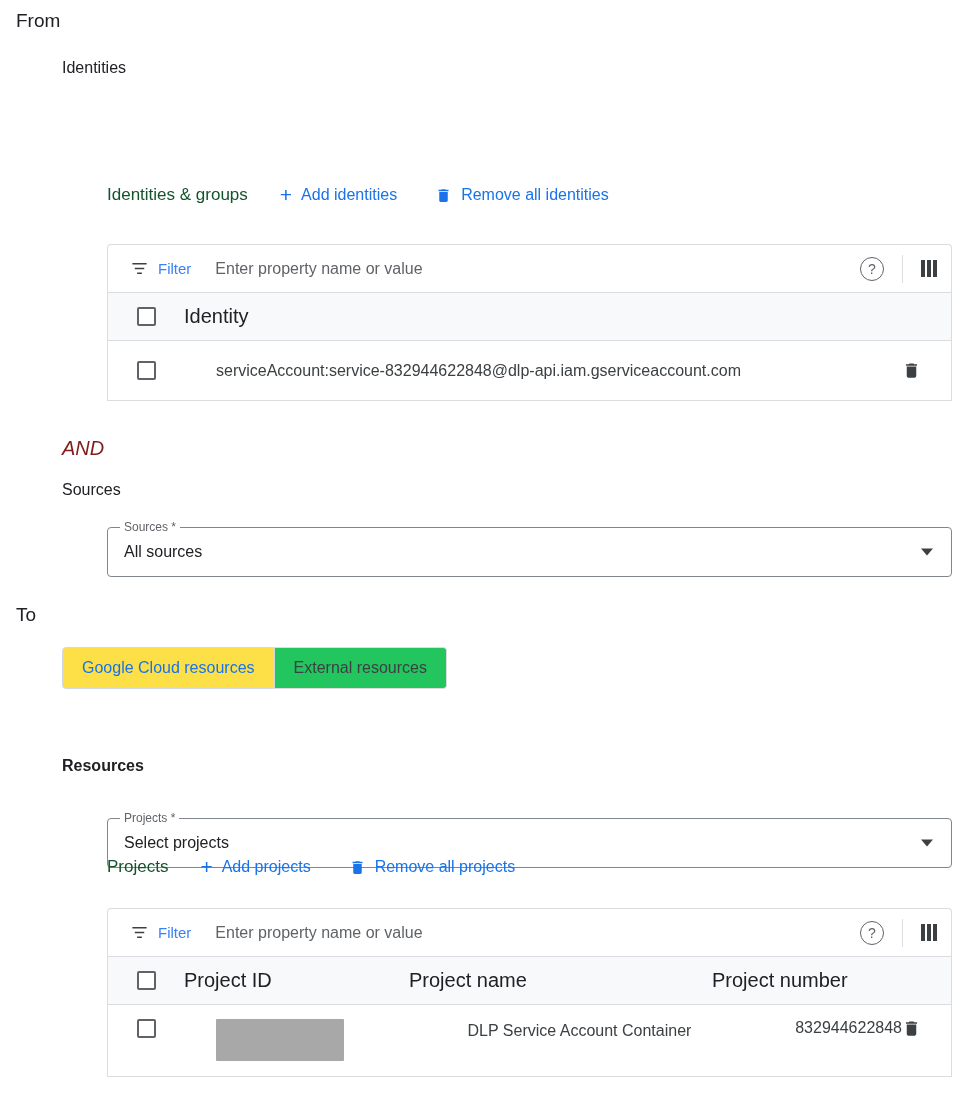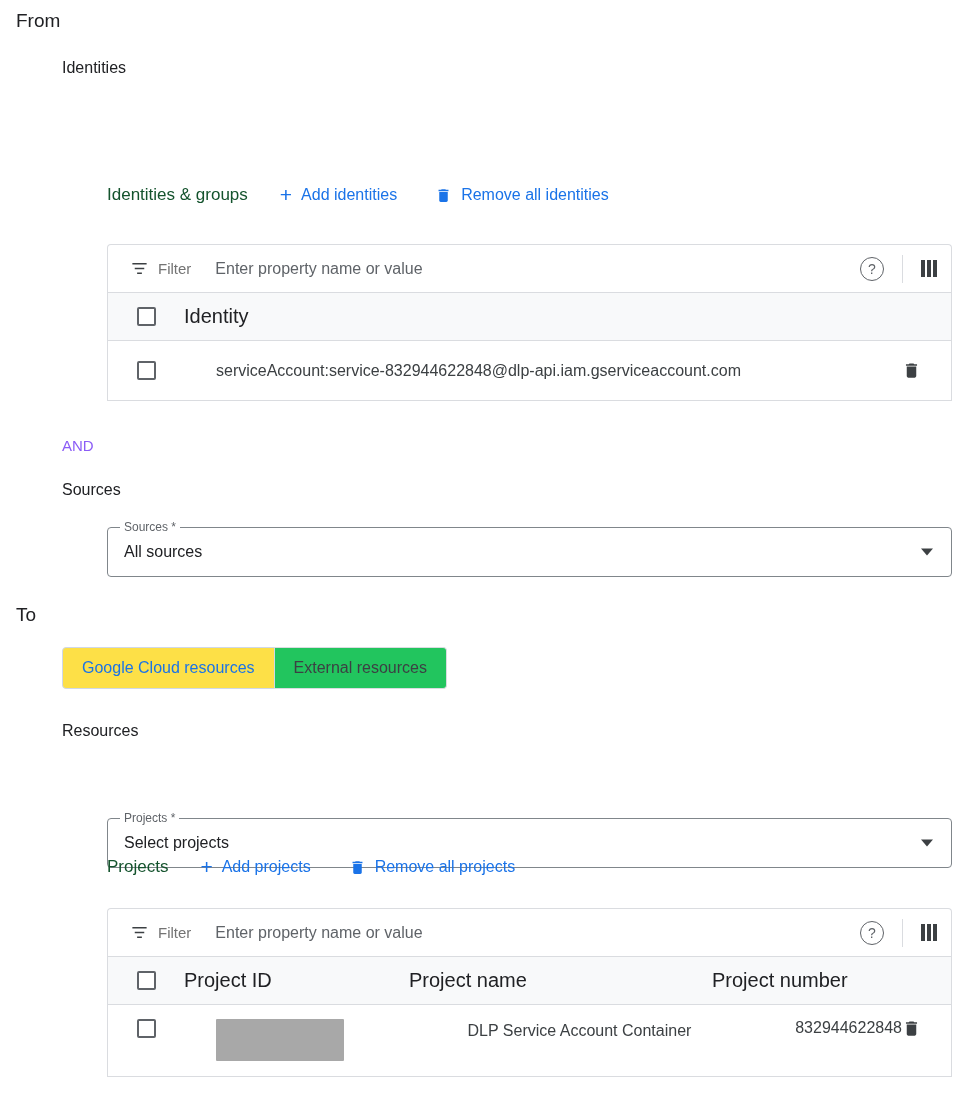--- a/index.html
+++ b/index.html
@@ -25,22 +25,23 @@
     font-size: 19px;
     color: #202124;
     font-weight: 400;
   }
   .sub-heading {
     font-size: 16px;
     font-weight: 500;
     color: #202124;
   }
   .and-text {
-    font-size: 15px;
-    color: #8b5cf6;
+    font-size: 20px;
+    font-style: italic;
+    color: #7f1d1d;
   }
 
   
   .col-from { position: absolute; left: 16px; }
   .col-sub  { position: absolute; left: 62px; }
   .col-field{ position: absolute; left: 107px; }
 
   
   .select-outline {
     position: relative;
@@ -125,21 +126,21 @@
   .table-toolbar {
     height: 48px;
     display: flex;
     align-items: center;
     padding: 0 14px 0 22px;
     border-bottom: 1px solid #dadce0;
   }
   .filter-label {
     font-size: 15px;
     font-weight: 500;
-    color: #737373;
+    color: #3b82f6;
     margin-left: 9px;
   }
   .filter-input {
     flex: 1;
     border: 0;
     outline: none;
     font-size: 16px;
     color: #5f6368;
     margin-left: 22px;
     background: transparent;
@@ -336,21 +337,21 @@
     <span class="arrow"></span>
   </div>
 
   <div class="col-from section-label" style="top:604px;">To</div>
 
   <div class="col-sub seg" style="top:647px;">
     <div class="seg-on">Google Cloud resources</div>
     <div class="seg-off">External resources</div>
   </div>
 
-  <div class="col-sub sub-heading" style="top:722px;">Resources</div>
+  <div class="col-sub sub-heading" style="top:757px;font-weight:bold;">Resources</div>
 
   <div class="col-field select-outline" style="top:768px;">
     <span class="legend">Projects *</span>
     <span class="value">Select projects</span>
     <span class="arrow"></span>
   </div>
 
   <div class="col-field action-row" style="top:826px;margin-top:31px;">
     <span class="row-title">Projects</span>
     <button class="link-btn">

